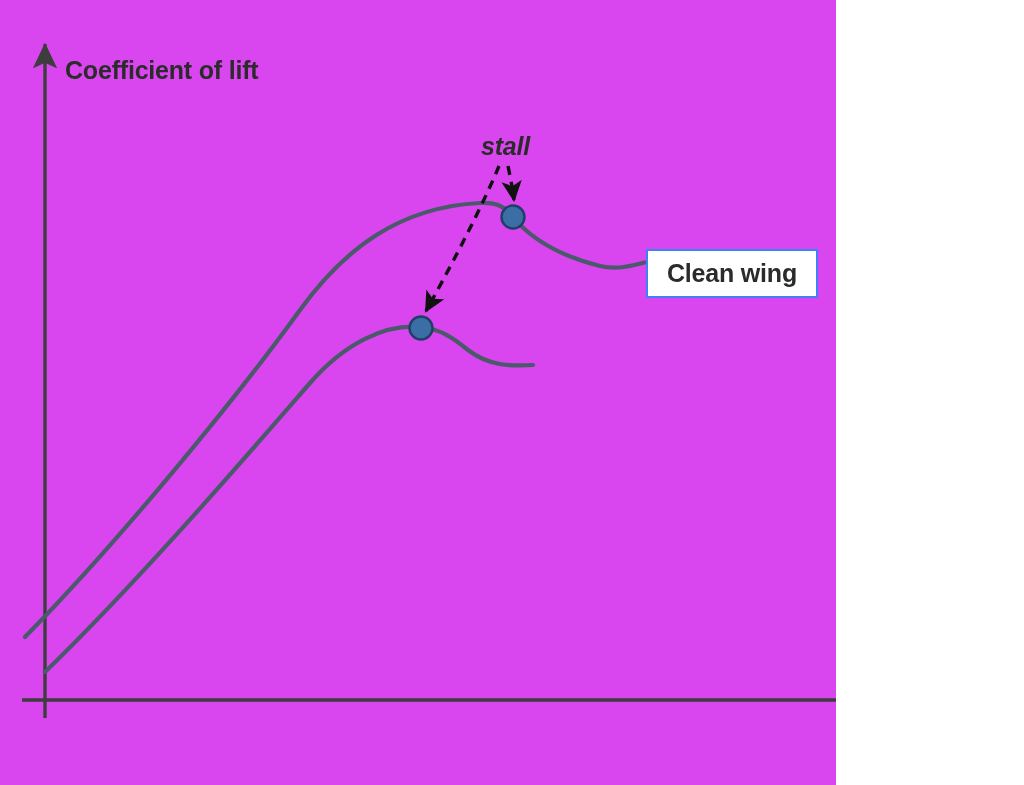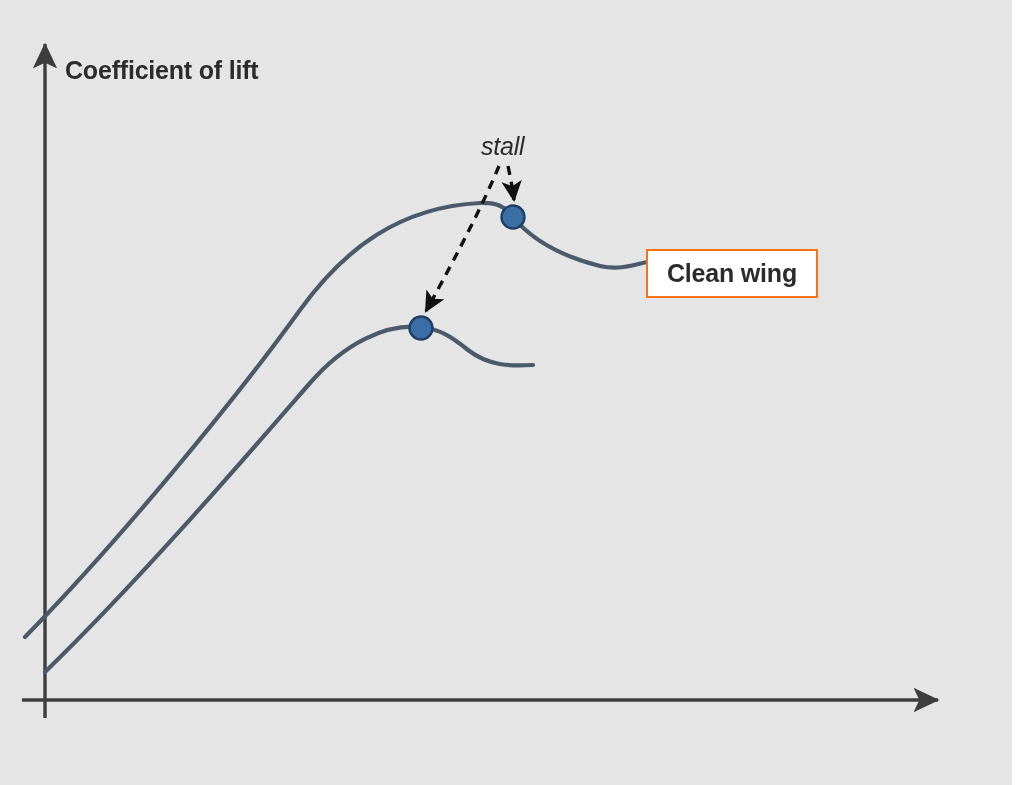--- a/index.html
+++ b/index.html
@@ -6,25 +6,24 @@
   html, body {
     margin: 0;
     padding: 0;
     background: #ffffff;
   }
   body {
     font-family: "Liberation Sans", sans-serif;
   }
   #figure {
     position: relative;
-    width: 1004px;
+    width: 836px;
     height: 785px;
-    background: #e5e5e5;
+    background: #d946ef;
     overflow: hidden;
-    padding-left: 8px;
   }
   #plot-svg {
     position: absolute;
     left: 0;
     top: 0;
     width: 1024px;
     height: 785px;
   }
   .fig-label {
     position: absolute;
@@ -41,27 +40,27 @@
   #x-axis-title {
     left: 672px;
     top: 738px;
     font-size: 25px;
     font-weight: 700;
   }
   #stall-label {
     left: 481px;
     top: 132px;
     font-size: 25px;
-    font-weight: 400;
+    font-weight: 700;
     font-style: italic;
   }
   .callout-box {
     position: absolute;
     background: #ffffff;
-    border: 2px solid #f97316;
+    border: 2px solid #3b82f6;
     box-sizing: border-box;
     display: flex;
     align-items: center;
     justify-content: center;
     color: #2b2b2b;
     font-size: 25px;
     font-weight: 700;
     letter-spacing: -0.2px;
     white-space: nowrap;
   }

